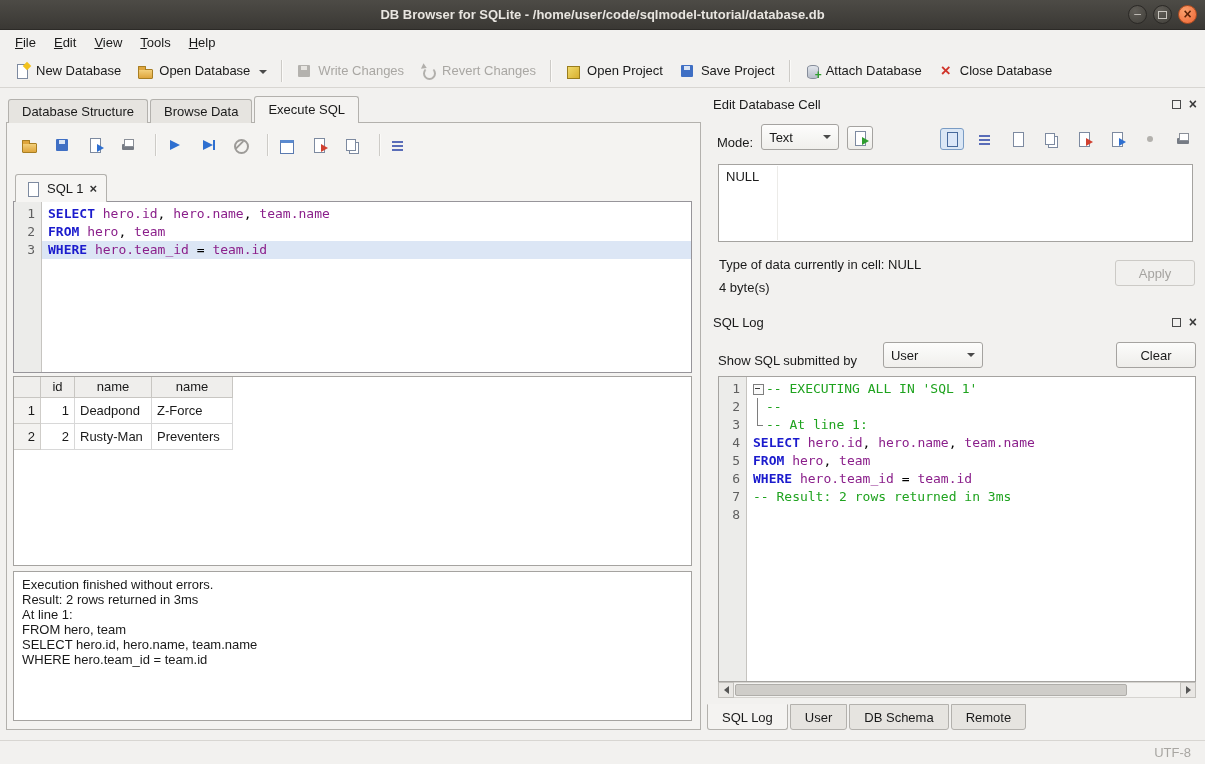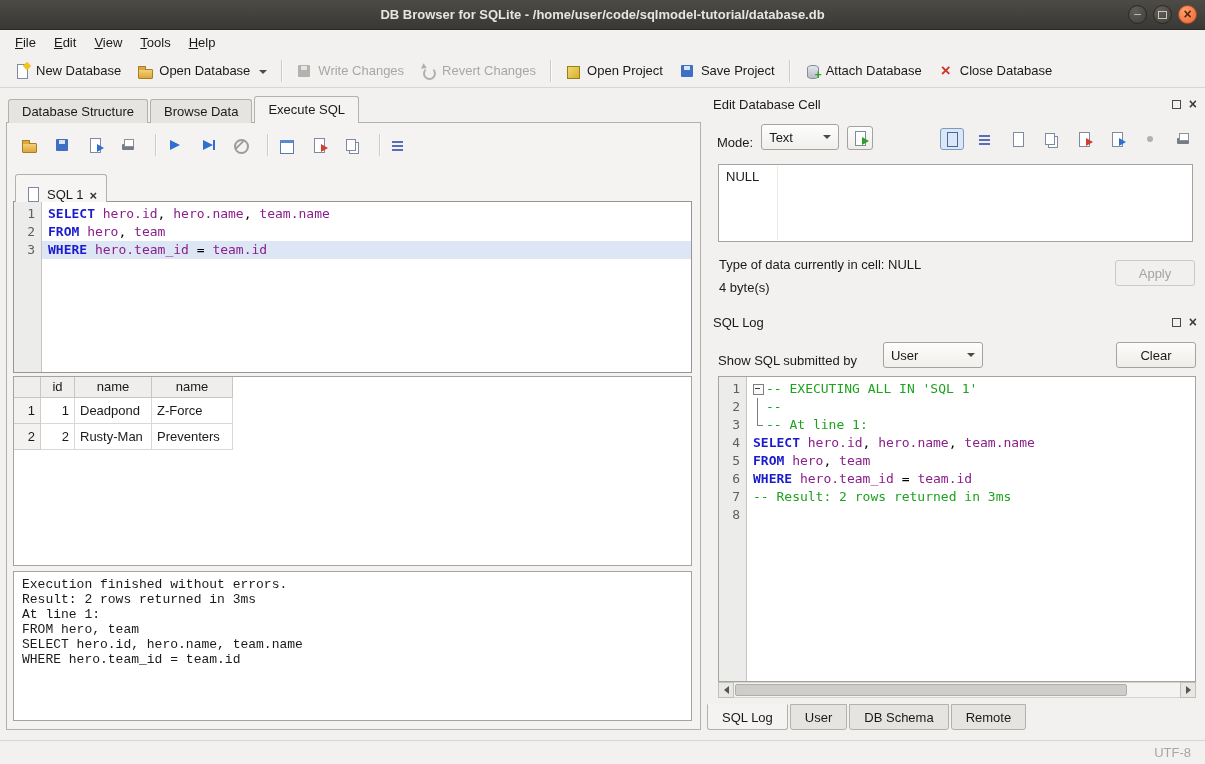--- a/index.html
+++ b/index.html
@@ -86,21 +86,21 @@
 
   
   .tabbar{position:absolute;top:8px;left:8px;height:27px;display:flex;z-index:2}
   .tab{padding:0 13px;line-height:23px;height:24px;margin-top:3px;margin-right:2px;background:#e6e4e0;
        border:1px solid #b3b1ad;border-bottom:none;border-radius:3px 3px 0 0}
   .tab.active{height:27px;margin-top:0;line-height:26px;background:#f4f3f1}
   .content-frame{position:absolute;top:34px;left:6px;right:4px;bottom:10px;border:1px solid #b3b1ad;background:#f4f3f1}
   .sql-toolbar{height:44px;display:flex;align-items:center;padding:0 10px}
   .sql-toolbar .icon-btn{margin-right:9px}
   .sql-tabbar{height:34px;display:flex;align-items:flex-end;padding-left:8px}
-  .sql-tab{display:flex;align-items:flex-end;gap:6px;height:28px;padding:0 9px;background:#f6f5f3;
+  .sql-tab{display:flex;align-items:center;gap:6px;height:28px;padding:0 9px;background:#f6f5f3;
        border:1px solid #b3b1ad;border-bottom:none;border-radius:3px 3px 0 0;margin-bottom:-1px;z-index:2}
   .tab-close{font-weight:bold;color:#333;font-size:13px;line-height:1}
   .tab-close::before{content:"×"}
 
   
   .editor-box{position:absolute;top:78px;left:6px;right:8px;height:172px;border:1px solid #97959a;background:#fff;
        display:flex;overflow:hidden;font-family:"DejaVu Sans Mono",monospace;font-size:13px}
   .gutter{width:28px;background:#ececea;border-right:1px solid #c6c4c0;padding-top:3px;flex:none}
   .gutter .ln{height:18px;line-height:18px;text-align:right;padding-right:6px;color:#606060}
   .code-col{flex:1;padding-top:3px;overflow:hidden}
@@ -124,21 +124,21 @@
   .trow .tcell:nth-child(1){width:27px}
   .trow .tcell:nth-child(2){width:34px}
   .trow .tcell:nth-child(3){width:77px}
   .trow .tcell:nth-child(4){width:81px}
   .thead .tcell{height:21px;line-height:20px;background:#efeeec;border-color:#c8c6c2;text-align:center;padding:0 3px}
   .tcell.rnum{background:#f3f2f0;text-align:right;border-color:#cfcdc9}
   .tcell.num{text-align:right}
 
   
   .message-box{position:absolute;top:448px;left:6px;right:8px;height:150px;border:1px solid #a5a3a0;background:#fff;
-       padding:5px 8px;font-family:Liberation Mono, monospace;font-size:13px}
+       padding:5px 8px;font-family:Liberation Sans, sans-serif;font-size:13px}
   .msg-line{height:15px;line-height:15px;white-space:pre}
 
   
   .dock-header{position:absolute;left:0;right:0;height:24px;display:flex;align-items:center;padding:0 8px}
   .dh1{top:4px}.dh2{top:222px}
   .dock-title{flex:1}
   .dock-btns{display:flex;gap:8px;align-items:center}
   .dock-btn.float{width:9px;height:9px;border:1px solid #4a4a4a;display:inline-block}
   .dock-btn.close{font-size:14px;font-weight:bold;color:#3a3a3a;line-height:1}
   .dock-btn.close::before{content:"×"}

